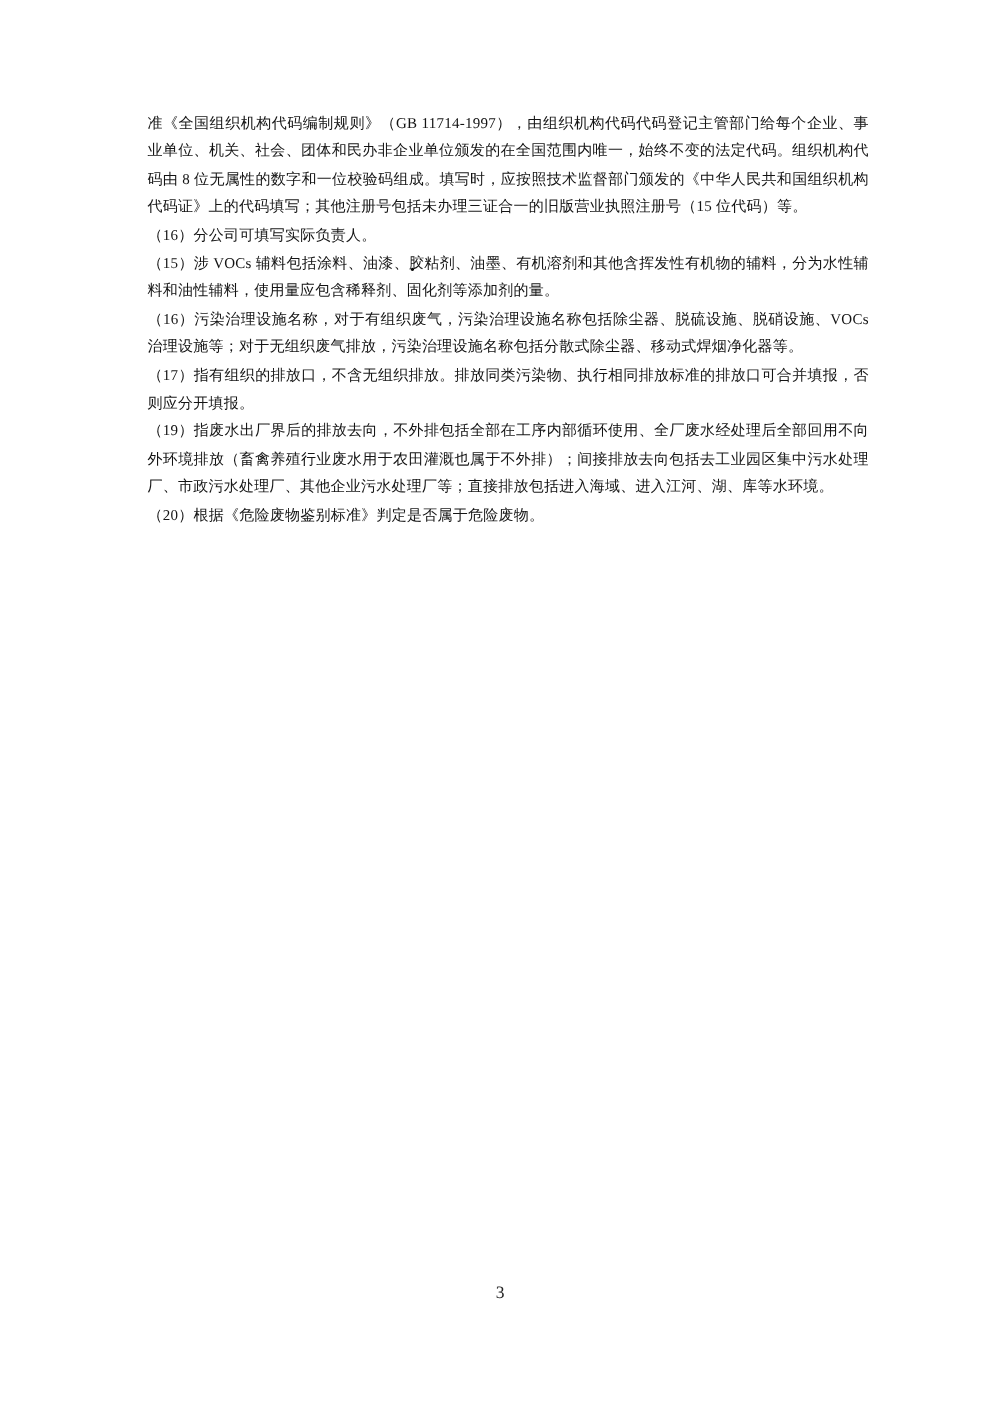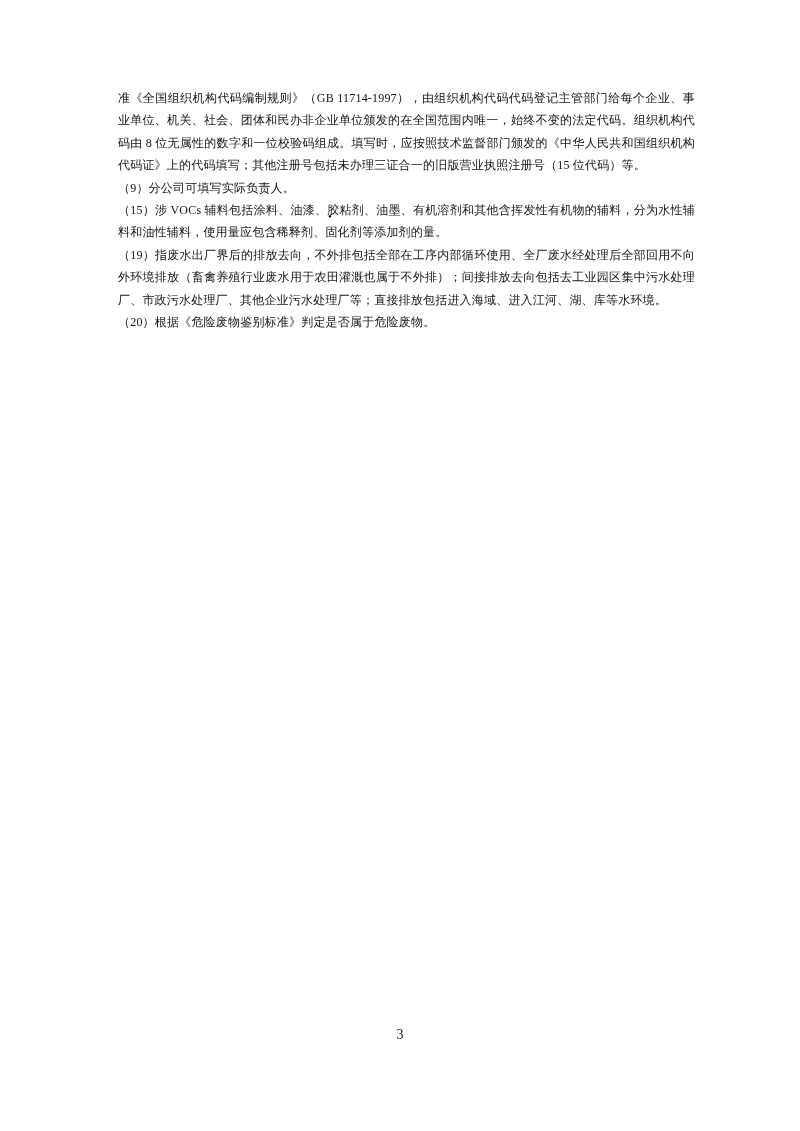--- a/index.html
+++ b/index.html
@@ -48,22 +48,24 @@
     color: #222222;
   }
 </style>
 </head>
 <body>
 
 <div class="page">
 
   <div class="content">
     <p>准《全国组织机构代码编制规则》（GB 11714-1997），由组织机构代码代码登记主管部门给每个企业、事业单位、机关、社会、团体和民办非企业单位颁发的在全国范围内唯一，始终不变的法定代码。组织机构代码由 8 位无属性的数字和一位校验码组成。填写时，应按照技术监督部门颁发的《中华人民共和国组织机构代码证》上的代码填写；其他注册号包括未办理三证合一的旧版营业执照注册号（15 位代码）等。</p>
-    <p>（9）分公司可填写实际负责人。</p>
+    <p>（16）分公司可填写实际负责人。</p>
     <p>（15）涉 VOCs 辅料包括涂料、油漆、胶粘剂、油墨、有机溶剂和其他含挥发性有机物的辅料，分为水性辅料和油性辅料，使用量应包含稀释剂、固化剂等添加剂的量。</p>
+    <p>（16）污染治理设施名称，对于有组织废气，污染治理设施名称包括除尘器、脱硫设施、脱硝设施、VOCs 治理设施等；对于无组织废气排放，污染治理设施名称包括分散式除尘器、移动式焊烟净化器等。</p>
+    <p>（17）指有组织的排放口，不含无组织排放。排放同类污染物、执行相同排放标准的排放口可合并填报，否则应分开填报。</p>
     <p>（19）指废水出厂界后的排放去向，不外排包括全部在工序内部循环使用、全厂废水经处理后全部回用不向外环境排放（畜禽养殖行业废水用于农田灌溉也属于不外排）；间接排放去向包括去工业园区集中污水处理厂、市政污水处理厂、其他企业污水处理厂等；直接排放包括进入海域、进入江河、湖、库等水环境。</p>
     <p>（20）根据《危险废物鉴别标准》判定是否属于危险废物。</p>
   </div>
 
   <span class="stray-dot">•</span>
 
   <div class="page-number">3</div>
 
 </div>
 

